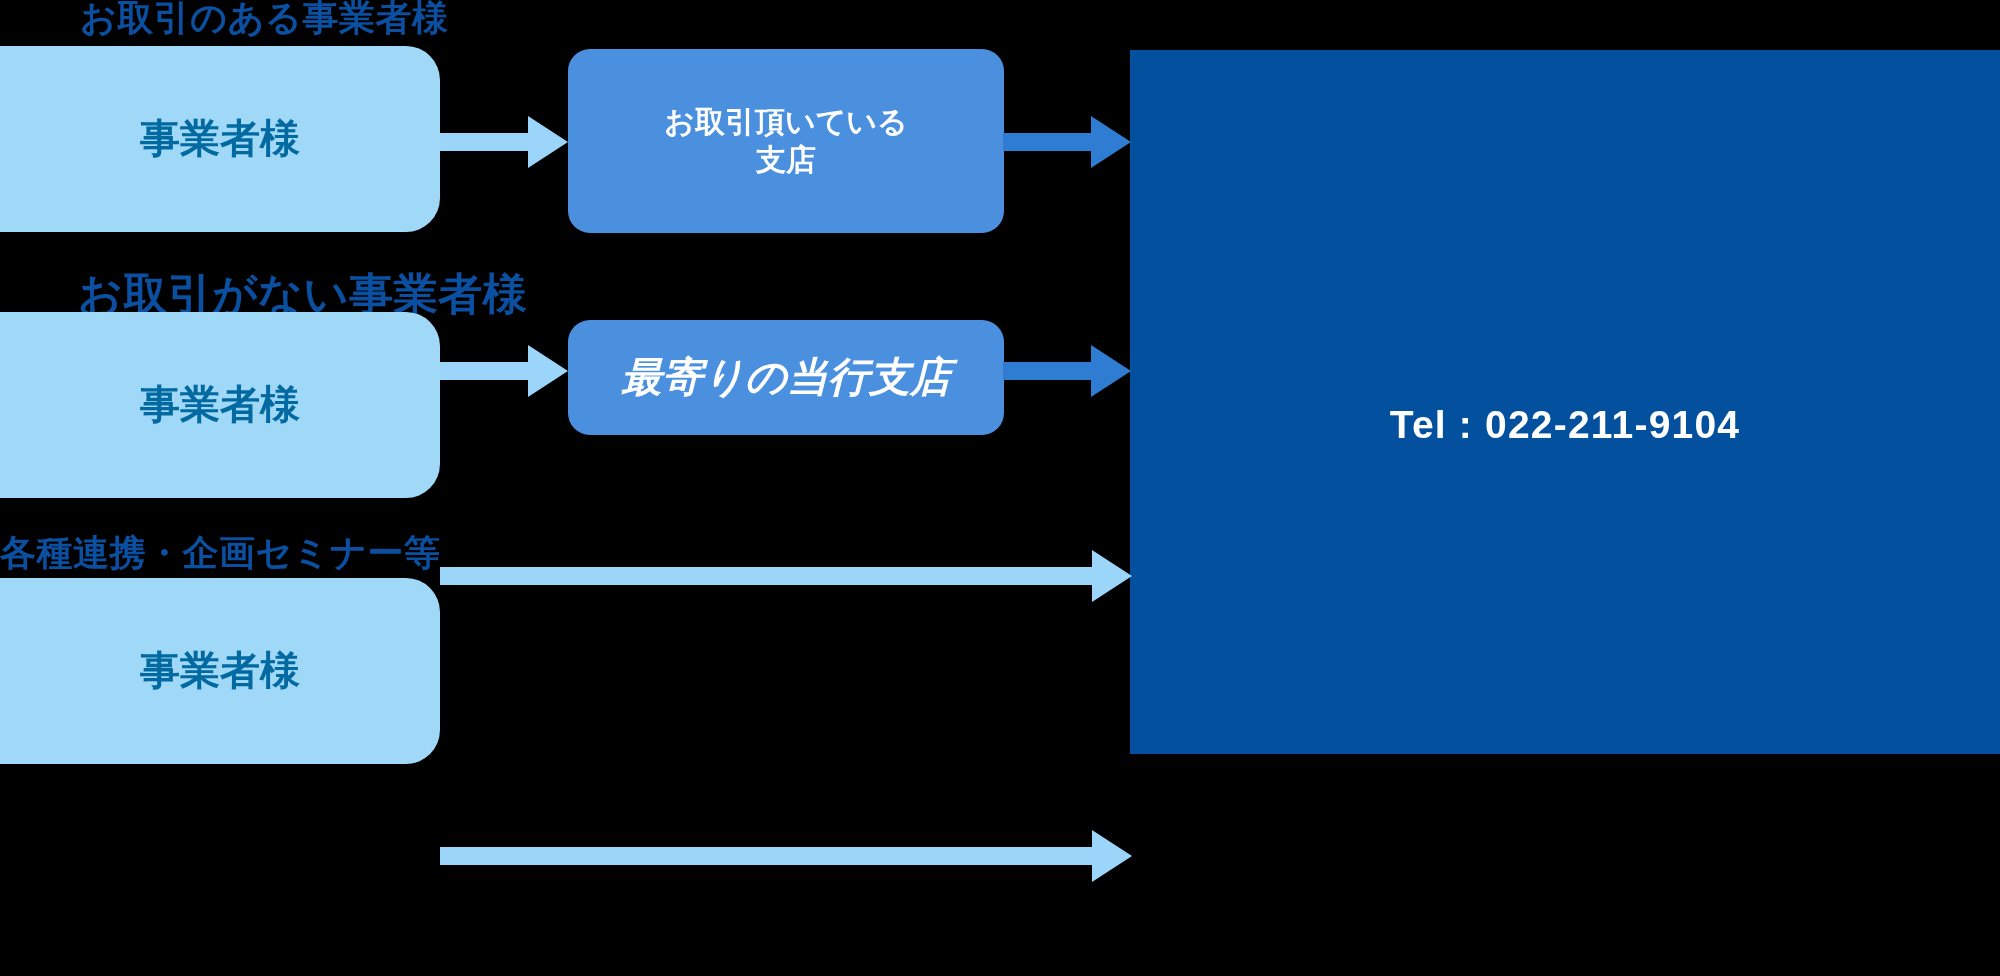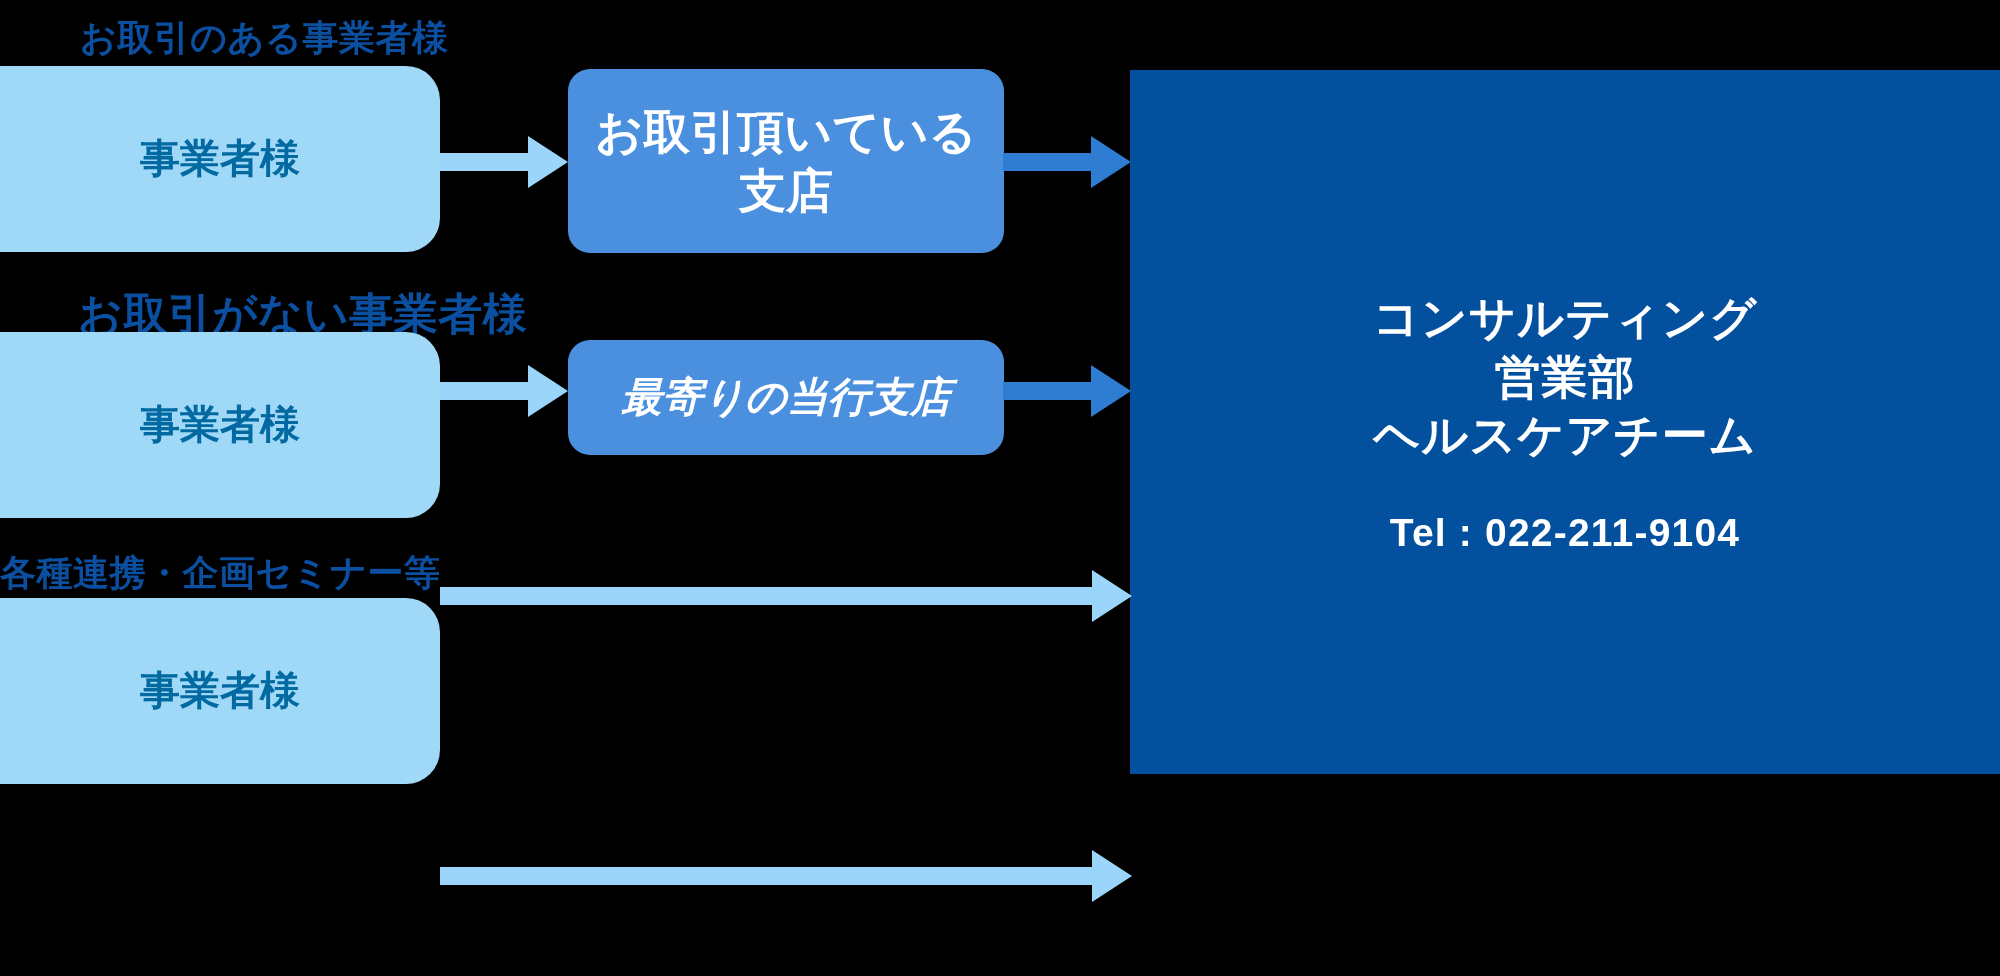--- a/index.html
+++ b/index.html
@@ -1,20 +1,20 @@
 <!DOCTYPE html>
 <html><head>
 <meta charset="utf-8">
 <style>
   html,body{margin:0;padding:0;background:#000;}
   body{
     width:2000px;height:976px;position:relative;overflow:hidden;
     font-family:"Liberation Sans","DejaVu Sans",sans-serif;
   }
-  .stage{position:absolute;inset:0;margin-top:20px;}
+  .stage{position:absolute;inset:0;}
 
   
   .lbox{
     position:absolute;left:0;background:#A0D8F8;
     border-top-right-radius:34px;border-bottom-right-radius:34px;
     display:flex;align-items:center;justify-content:center;
     color:#0369a1;font-weight:bold;text-align:center;line-height:1.28;
   }
   .lbox .inner{display:block;}
 
@@ -71,39 +71,34 @@
       <span>事業者様</span>
     </span>
   </div>
 
   <div class="lbox" style="top:578px;width:440px;height:186px;font-size:40px;">
     <span class="inner">
       <span>事業者様</span><br>
     </span>
   </div>
 
-  <div class="mbox" style="left:568px;top:49px;width:436px;height:184px;font-size:47px;">
+  <div class="mbox" style="left:568px;top:49px;width:436px;height:184px;font-size:30px;">
     <span>
       <span>お取引頂いている</span><br>
       <span>支店</span>
     </span>
   </div>
 
   <div class="mbox" style="left:568px;top:320px;width:436px;height:115px;font-size:41px;font-style:italic;">
     <span>
       <span>最寄りの当行支店</span>
     </span>
   </div>
 
   <div class="panel" style="left:1130px;top:50px;width:870px;height:704px;">
-    <div class="ptitle">
-      <span>コンサルティング</span><br>
-      <span>営業部</span><br>
-      <span>ヘルスケアチーム</span>
-    </div>
     <div class="ptel">Tel : 022-211-9104</div>
   </div>
 
   <svg class="arrow" style="left:440px;top:112px;" width="130" height="60" viewBox="0 0 130 60">
     <path d="M0,21 L88,21 L88,4 L128,30 L88,56 L88,39 L0,39 Z" fill="#9BD6FA"></path>
   </svg>
 
   <svg class="arrow" style="left:1003px;top:112px;" width="130" height="60" viewBox="0 0 130 60">
     <path d="M0,21 L88,21 L88,4 L128,30 L88,56 L88,39 L0,39 Z" fill="#2F7CD3"></path>
   </svg>

